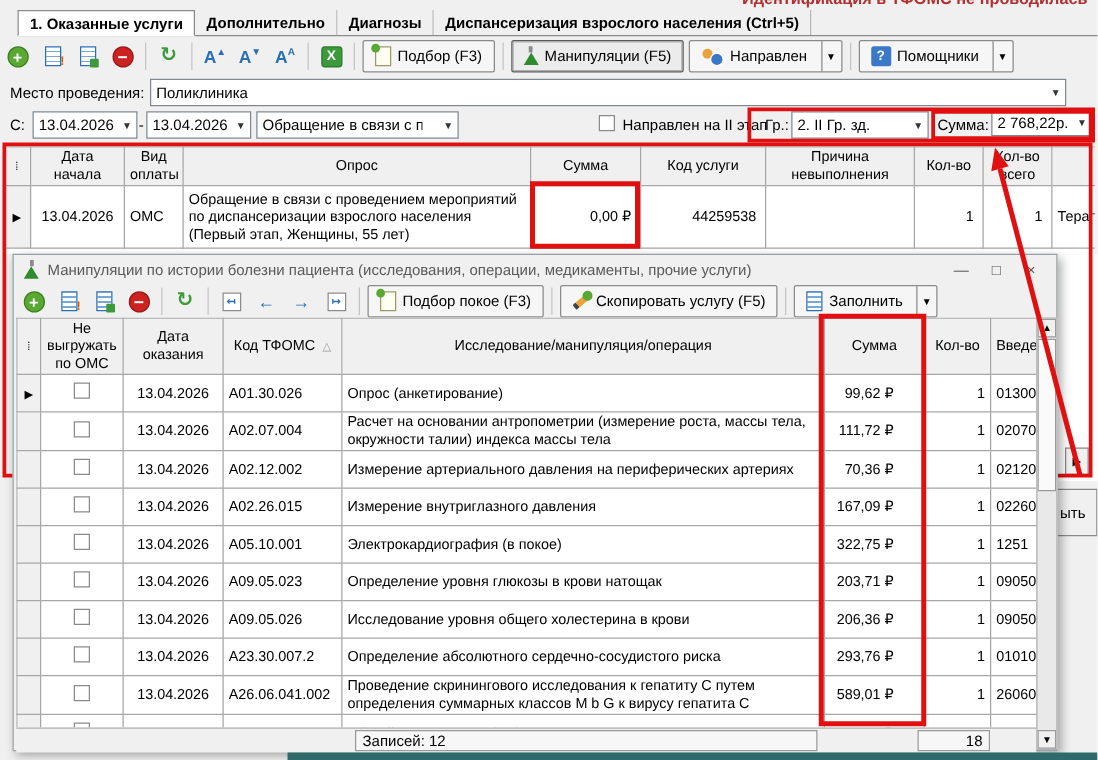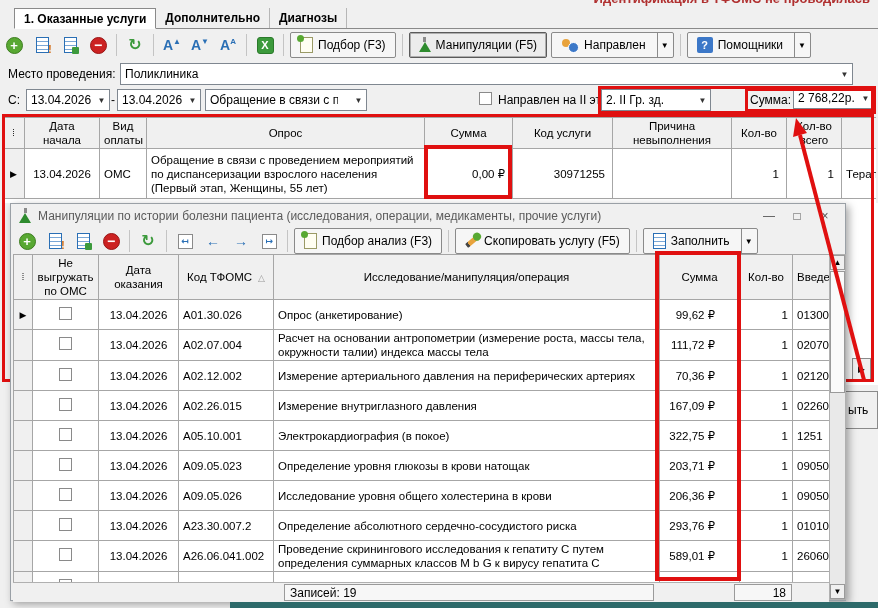--- a/index.html
+++ b/index.html
@@ -111,20 +111,21 @@
 <body>
 
 <div id="screen">
 
   <div class="alert-text">Идентификация в ТФОМС не проводилась</div>
 
   <div class="tabbar">
     <div class="tab active">1. Оказанные услуги</div>
     <div class="tab">Дополнительно</div>
     <div class="tab">Диагнозы</div>
+    <div class="tab">Диспансеризация взрослого населения (Ctrl+5)</div>
   </div>
 
   <div class="toolbar">
     <div class="ibtn">
         <span class="ic-circle ic-plus">+</span>
       </div>
     <div class="ibtn">
         <span class="ic-doc edit"></span>
       </div>
     <div class="ibtn">
@@ -190,21 +191,21 @@
     <span>13.04.2026</span>
       <span class="arr">▼</span>
   </div>
   <div class="combo" style="left:205px;top:89px;width:162px;">
     <span style="overflow:hidden;white-space:nowrap;max-width:128px;">Обращение в связи с проведением</span>
       <span class="arr">▼</span>
   </div>
   <span class="cb" style="position:absolute;left:479px;top:92px;"></span>
   <div class="flabel" style="left:498px;top:93px;">Направлен на II этап</div>
   <div class="flabel" style="left:612px;top:93px;">Гр.:</div>
-  <div class="combo" style="left:601px;top:89px;width:110px;">
+  <div class="combo" style="left:633px;top:89px;width:110px;">
     <span>2. II Гр. зд.</span>
       <span class="arr">▼</span>
   </div>
   <div class="flabel" style="left:750px;top:93px;">Сумма:</div>
   <div class="combo" style="left:793px;top:87px;width:81px;">
     <span>2 768,22р.</span>
       <span class="arr">▼</span>
   </div>
 
   <div class="main-table-wrap">
@@ -233,21 +234,21 @@
         <th>Кол-во</th>
         <th>Кол-во всего</th>
         <th></th>
       </tr>
       <tr>
         <td class="selcell">▶</td>
         <td class="ctr">13.04.2026</td>
         <td>ОМС</td>
         <td>Обращение в связи с проведением мероприятий по диспансеризации взрослого населения (Первый этап, Женщины, 55 лет)</td>
         <td class="num">0,00 ₽</td>
-        <td class="num">30971255</td>
+        <td class="num">44259538</td>
         <td></td>
         <td class="num">1</td>
         <td class="num">1</td>
         <td>Терапия</td>
       </tr>
     </tbody>
       </table>
   </div>
 
   <div class="right-sliver"></div>
@@ -306,21 +307,21 @@
         </div>
       <div class="ibtn">
           <span class="ic-nav">→</span>
         </div>
       <div class="ibtn">
           <span class="ic-navgrid">↦</span>
         </div>
       <div class="tsep"></div>
       <div class="bigbtn">
         <span class="ic-note"></span>
-        <span>Подбор анализ (F3)</span>
+        <span>Подбор покое (F3)</span>
       </div>
       <div class="tsep"></div>
       <div class="bigbtn">
         <span class="ic-pencil"></span>
         <span>Скопировать услугу (F5)</span>
       </div>
       <div class="tsep"></div>
       <div class="bigbtn">
         <span class="ic-doc"></span>
         <span>Заполнить</span>
@@ -461,21 +462,21 @@
       <div class="vs-btn vs-up">
           <span>▲</span>
         </div>
       <div class="vs-thumb"></div>
       <div class="vs-btn vs-down">
           <span>▼</span>
         </div>
     </div>
 
     <div class="dlg-status">
-      <div class="sunken st-rec">Записей: 19</div>
+      <div class="sunken st-rec">Записей: 12</div>
       <div class="sunken st-cnt">18</div>
     </div>
   </div>
 
   <div class="redrect rr-sumcol"></div>
   <svg class="arrow-svg" width="878" height="608" viewBox="0 0 878 608">
     <line x1="864" y1="380" x2="800" y2="135" stroke="#e01010" stroke-width="4"></line>
     <polygon points="796,118 807,133 793,137" fill="#e01010"></polygon>
   </svg>
 

